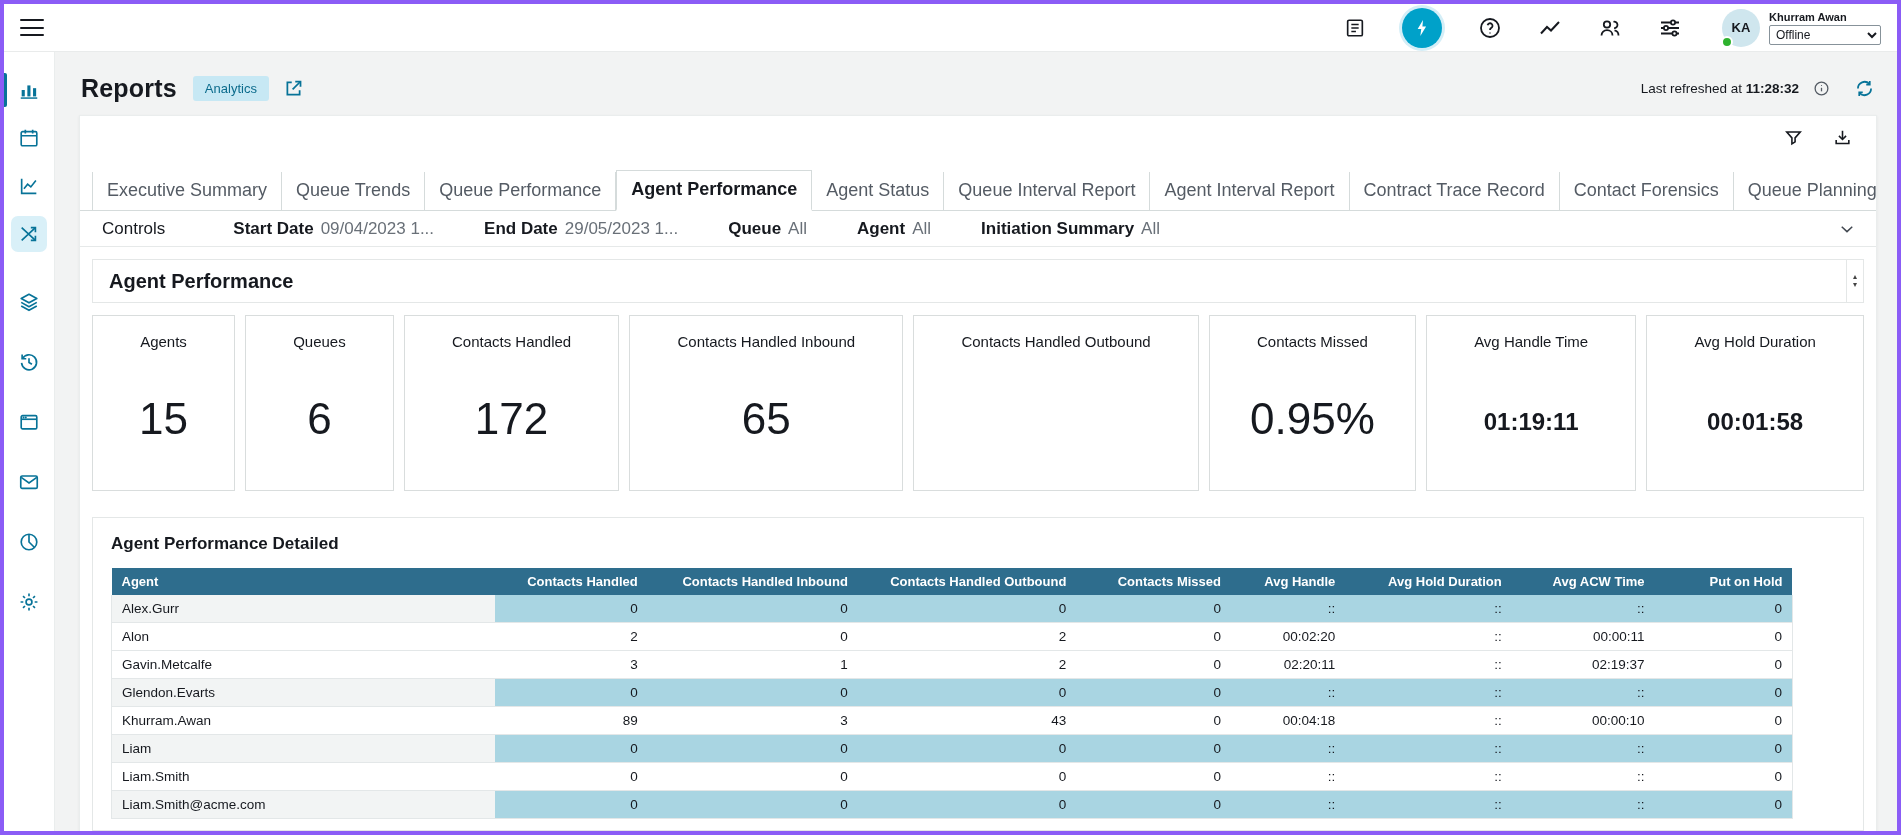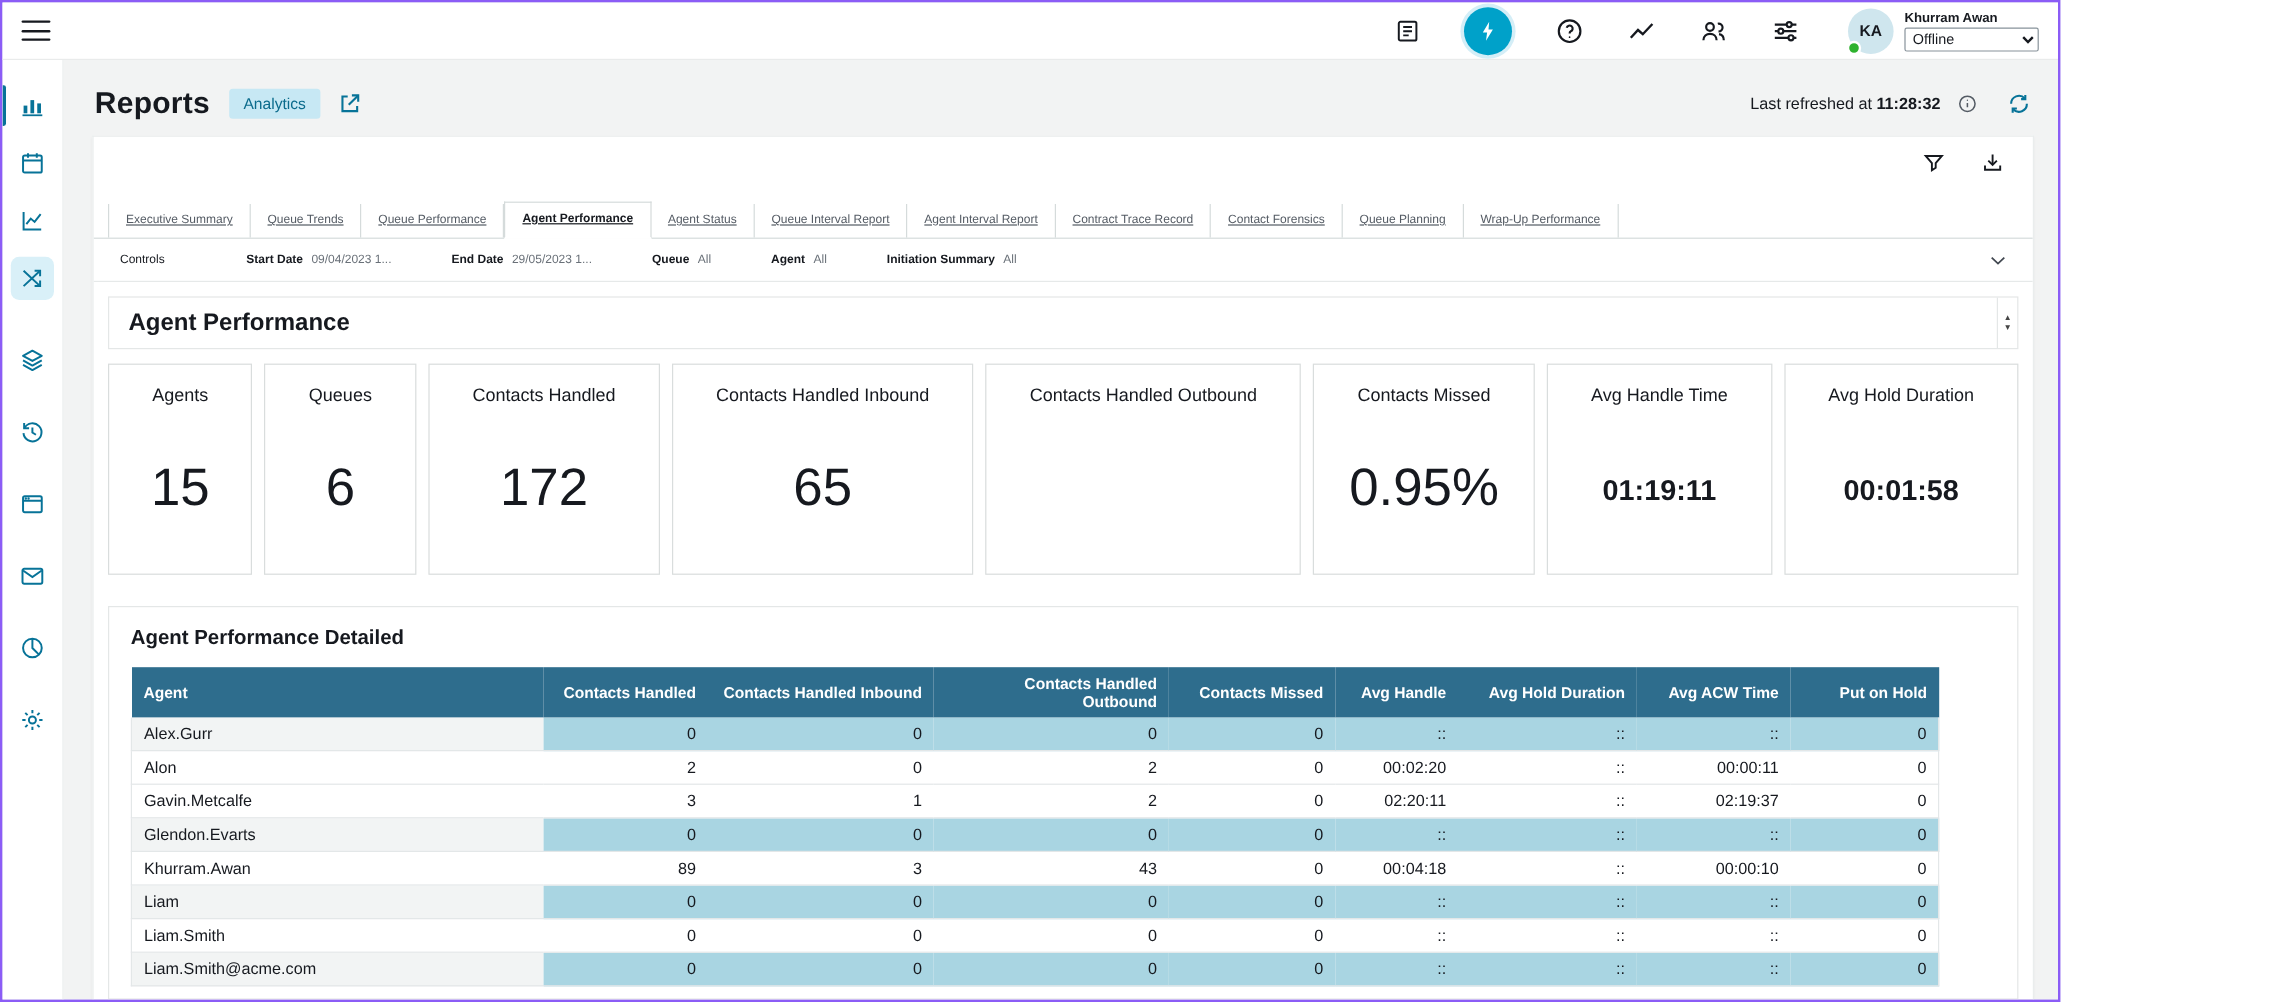--- a/index.html
+++ b/index.html
@@ -1,18 +1,18 @@
 <!DOCTYPE html>
 <html style="--accent-teal: #077398; --active-icon: #00a1c9; --badge-bg: #c7e8f4; --badge-text: #0b6b8c; --table-header-bg: #2e6d8d; --row-highlight: #a9d5e2; --status-green: #2eb22e;"><head>
 <meta charset="utf-8">
 <style>
   * { box-sizing:border-box; margin:0; padding:0; }
   html,body { width:1901px; height:835px; }
   body { font-family:"Liberation Sans","DejaVu Sans",sans-serif; color:#16191f; background:#fff; }
-  .page { width:1717px; height:835px; border:2px solid #8b5cf6; overflow:hidden; display:flex; flex-direction:column; background:#f2f3f3; }
+  .page { width:1901px; height:835px; border:4px solid #8b5cf6; overflow:hidden; display:flex; flex-direction:column; background:#f2f3f3; }
 
   
   .topbar { flex:0 0 48px; background:#fff; border-bottom:1px solid #e9ebeb; display:flex; align-items:center; padding:0 16px 0 16px; }
   .hamburger { width:24px; height:17px; display:flex; flex-direction:column; justify-content:space-between; background:none; border:none; cursor:pointer; }
   .hamburger span { height:2px; background:#16191f; border-radius:1px; }
   .topbar-right { margin-left:auto; display:flex; align-items:center; gap:36px; }
   .tico { color:#16191f; display:flex; align-items:center; cursor:pointer; }
   .flash-circle { width:40px; height:40px; border-radius:50%; background:var(--active-icon,#00a1c9); display:flex; align-items:center; justify-content:center; box-shadow:0 0 0 3px #d4eef7; }
   .user { display:flex; align-items:center; gap:9px; margin-left:4px; }
   .avatar { width:38px; height:38px; border-radius:50%; background:#cfe6ee; display:flex; align-items:center; justify-content:center; font-weight:bold; font-size:13px; position:relative; cursor:pointer; }
@@ -39,24 +39,24 @@
   .ext-btn { margin-left:14px; background:none; border:none; color:var(--accent-teal,#077398); cursor:pointer; display:flex; }
   .refresh-area { margin-left:auto; display:flex; align-items:center; gap:14px; font-size:13.5px; }
   .refresh-area .info { color:#545b64; cursor:pointer; display:flex; }
   .refresh-area .refresh { color:var(--accent-teal,#077398); cursor:pointer; display:flex; margin-left:10px; }
 
   
   .card { flex:1; margin:0 20px 0 24px; background:#fff; border:1px solid #eaeded; border-bottom:none; box-shadow:0 1px 3px rgba(0,0,0,.06); position:relative; padding:14px 10px 0; display:flex; flex-direction:column; overflow:hidden; }
   .card-tools { position:absolute; top:12px; right:24px; display:flex; gap:30px; color:#16191f; }
   .card-tools > span { cursor:pointer; display:flex; }
   .tabs { display:flex; align-items:flex-end; margin:40px -10px 0; padding:0 12px; border-bottom:1px solid #d5dbdb; }
-  .tab { font-size:10px; color:#545b64; padding:8px 14px 9px; border-right:1px solid #d5dbdb; white-space:nowrap; cursor:pointer;text-decoration:underline; }
+  .tab { font-size:18px; color:#545b64; padding:8px 14px 9px; border-right:1px solid #d5dbdb; white-space:nowrap; cursor:pointer; }
   .tab:first-child { border-left:1px solid #d5dbdb; }
   .tab.active { font-weight:bold; color:#16191f; background:#fff; border:1px solid #d5dbdb; border-bottom:2px solid #fff; margin-bottom:-1px; }
-  .controls { display:flex; align-items:center; height:36px; border-bottom:1px solid #e6e9e9; margin:0 -10px; padding:0 20px 0 22px; font-size:10px; flex:0 0 auto; }
+  .controls { display:flex; align-items:center; height:36px; border-bottom:1px solid #e6e9e9; margin:0 -10px; padding:0 20px 0 22px; font-size:17px; flex:0 0 auto; }
   .controls-label { margin-right:68px; }
   .controls-fields { display:flex; align-items:center; gap:50px; }
   .cfield { display:flex; align-items:center; gap:7px; cursor:pointer; }
   .clabel { font-weight:bold; }
   .cvalue { color:#697078; }
   .chev { margin-left:auto; color:#414750; cursor:pointer; display:flex; }
 
   
   .inner { flex:1; padding:12px 2px 0; display:flex; flex-direction:column; overflow:hidden; }
   .section-bar { border:1px solid #e4e7e7; background:#fff; height:44px; display:flex; align-items:center; padding-left:16px; flex:0 0 auto; }

